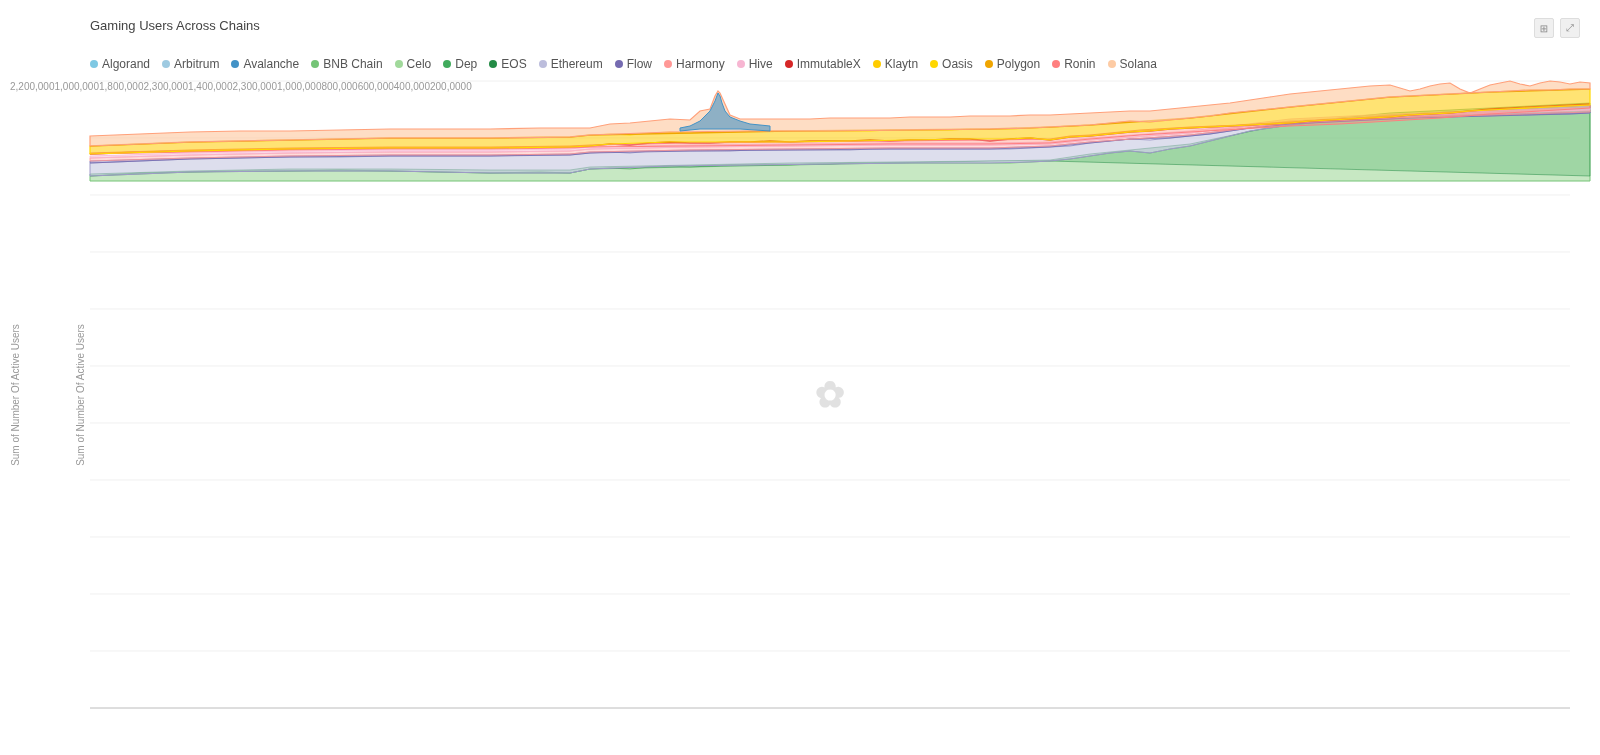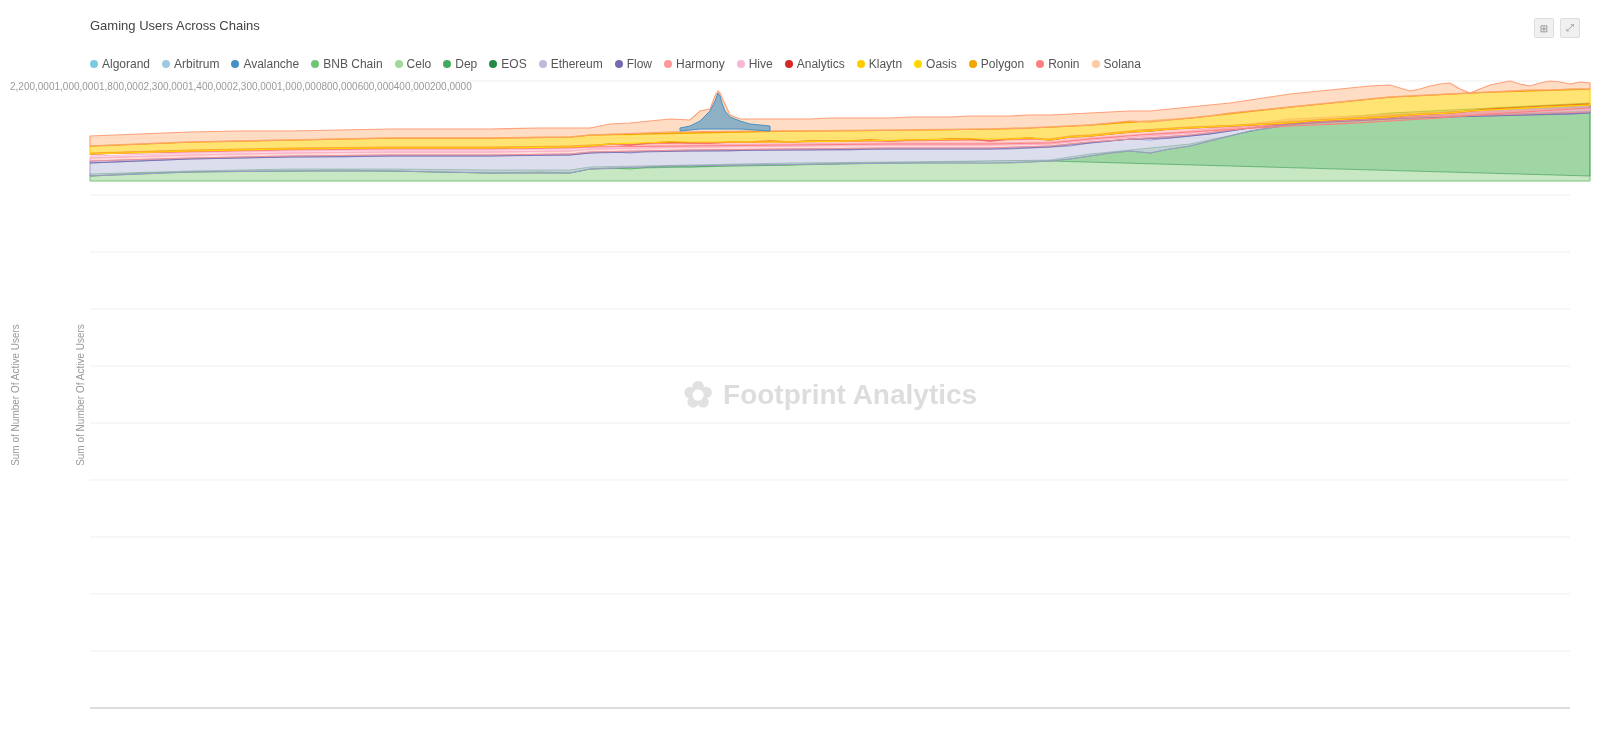--- a/index.html
+++ b/index.html
@@ -167,21 +167,21 @@
       <div class="legend-item">
         <div class="legend-dot" style="background: rgb(255, 152, 150);"></div>
         <span>Harmony</span>
       </div>
       <div class="legend-item">
         <div class="legend-dot" style="background: rgb(247, 182, 210);"></div>
         <span>Hive</span>
       </div>
       <div class="legend-item">
         <div class="legend-dot" style="background: rgb(214, 39, 40);"></div>
-        <span>Analytics</span>
+        <span>ImmutableX</span>
       </div>
       <div class="legend-item">
         <div class="legend-dot" style="background: rgb(255, 204, 0);"></div>
         <span>Klaytn</span>
       </div>
       <div class="legend-item">
         <div class="legend-dot" style="background: rgb(255, 215, 0);"></div>
         <span>Oasis</span>
       </div>
       <div class="legend-item">
@@ -386,21 +386,20 @@
         L 632,22 L 635,30 L 640,36 L 650,40 L 660,43 L 670,44 L 680,45
         L 680,50 L 650,48 L 628,48 L 610,48 L 590,50 Z
       " fill="#4292C6" fill-opacity="0.6" stroke="#4292C6" stroke-width="1"></path>
 
       <line x1="0" y1="100%" x2="100%" y2="100%" stroke="#ccc" stroke-width="1"></line>
     </svg>
 
     
     <div class="watermark">
       <span style="font-size:36px; color:#d5d5d5;">✿</span>
-      <span>Footprint Analytics</span>
     </div>
 
     
 
     
     <div style="position:absolute; right:calc(100% + 5px); top:0; height:100%; display:flex; flex-direction:column; justify-content:space-between; font-size:10px; color:#999; text-align:right; white-space:nowrap;" id="y-labels-right"></div>
   <div style="position: absolute; left: -80px; top: 0px; height: 100%; display: flex; flex-direction: row; justify-content: space-between; font-size: 10px; color: rgb(153, 153, 153); text-align: right; white-space: nowrap; width: 75px;">
         <span>2,200,000</span>
         <span>1,000,000</span>
         <span>1,800,000</span>

